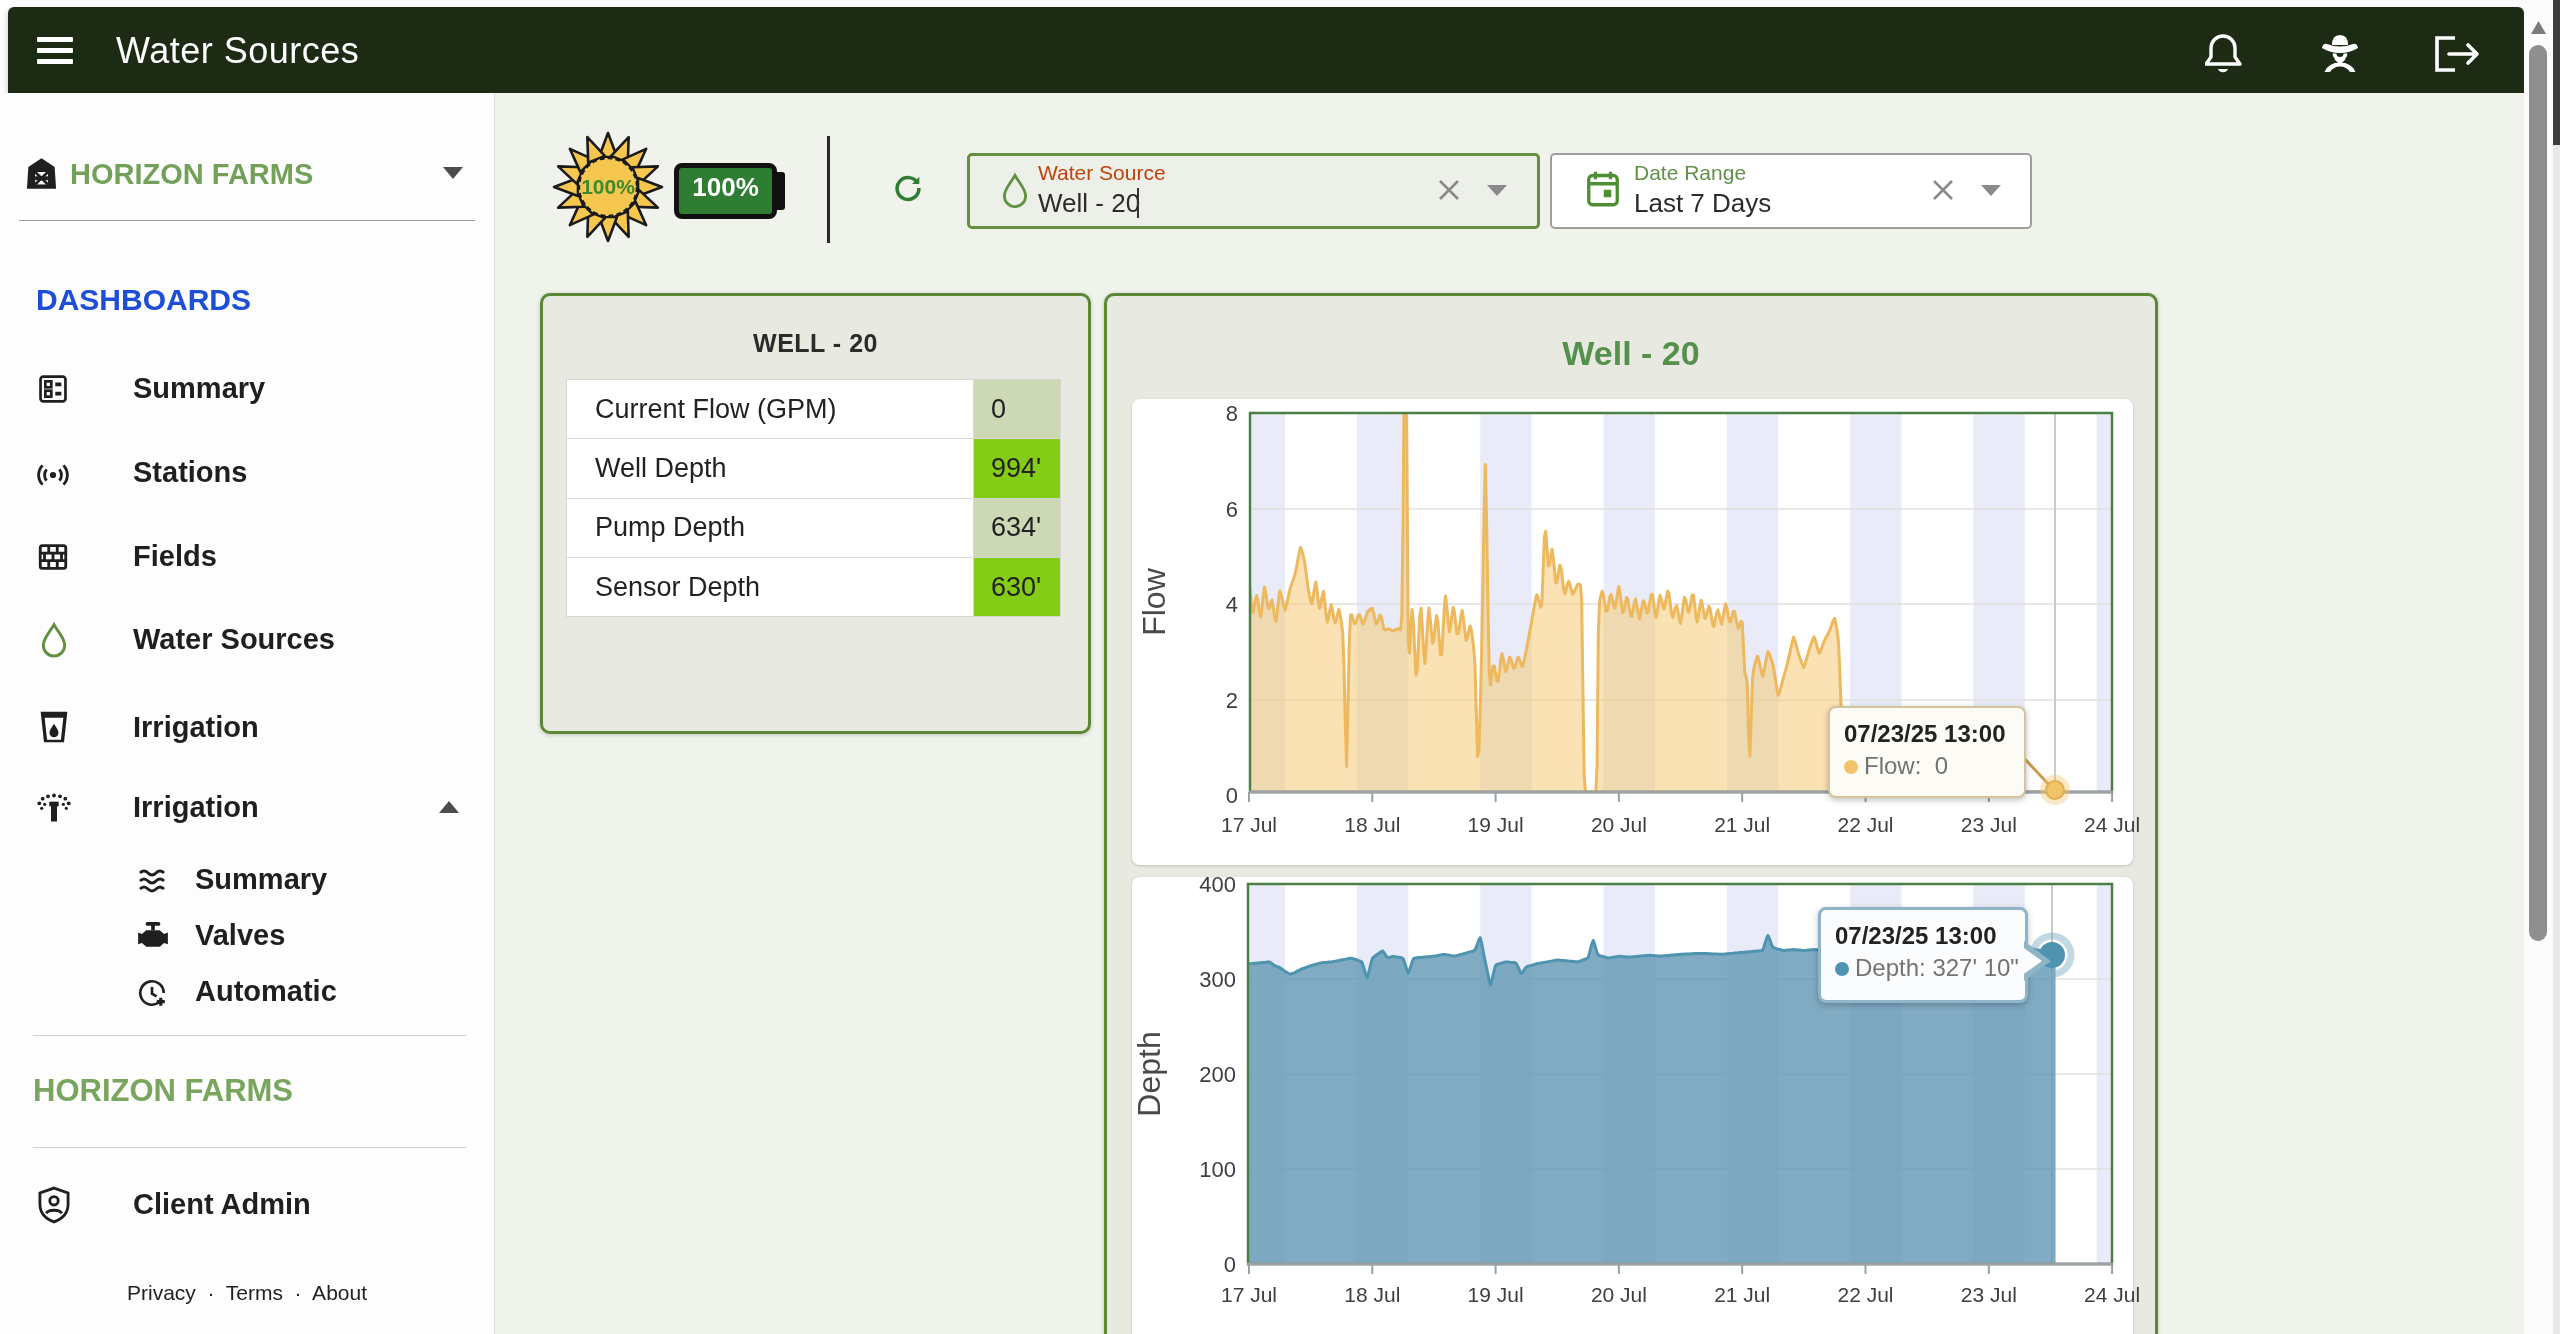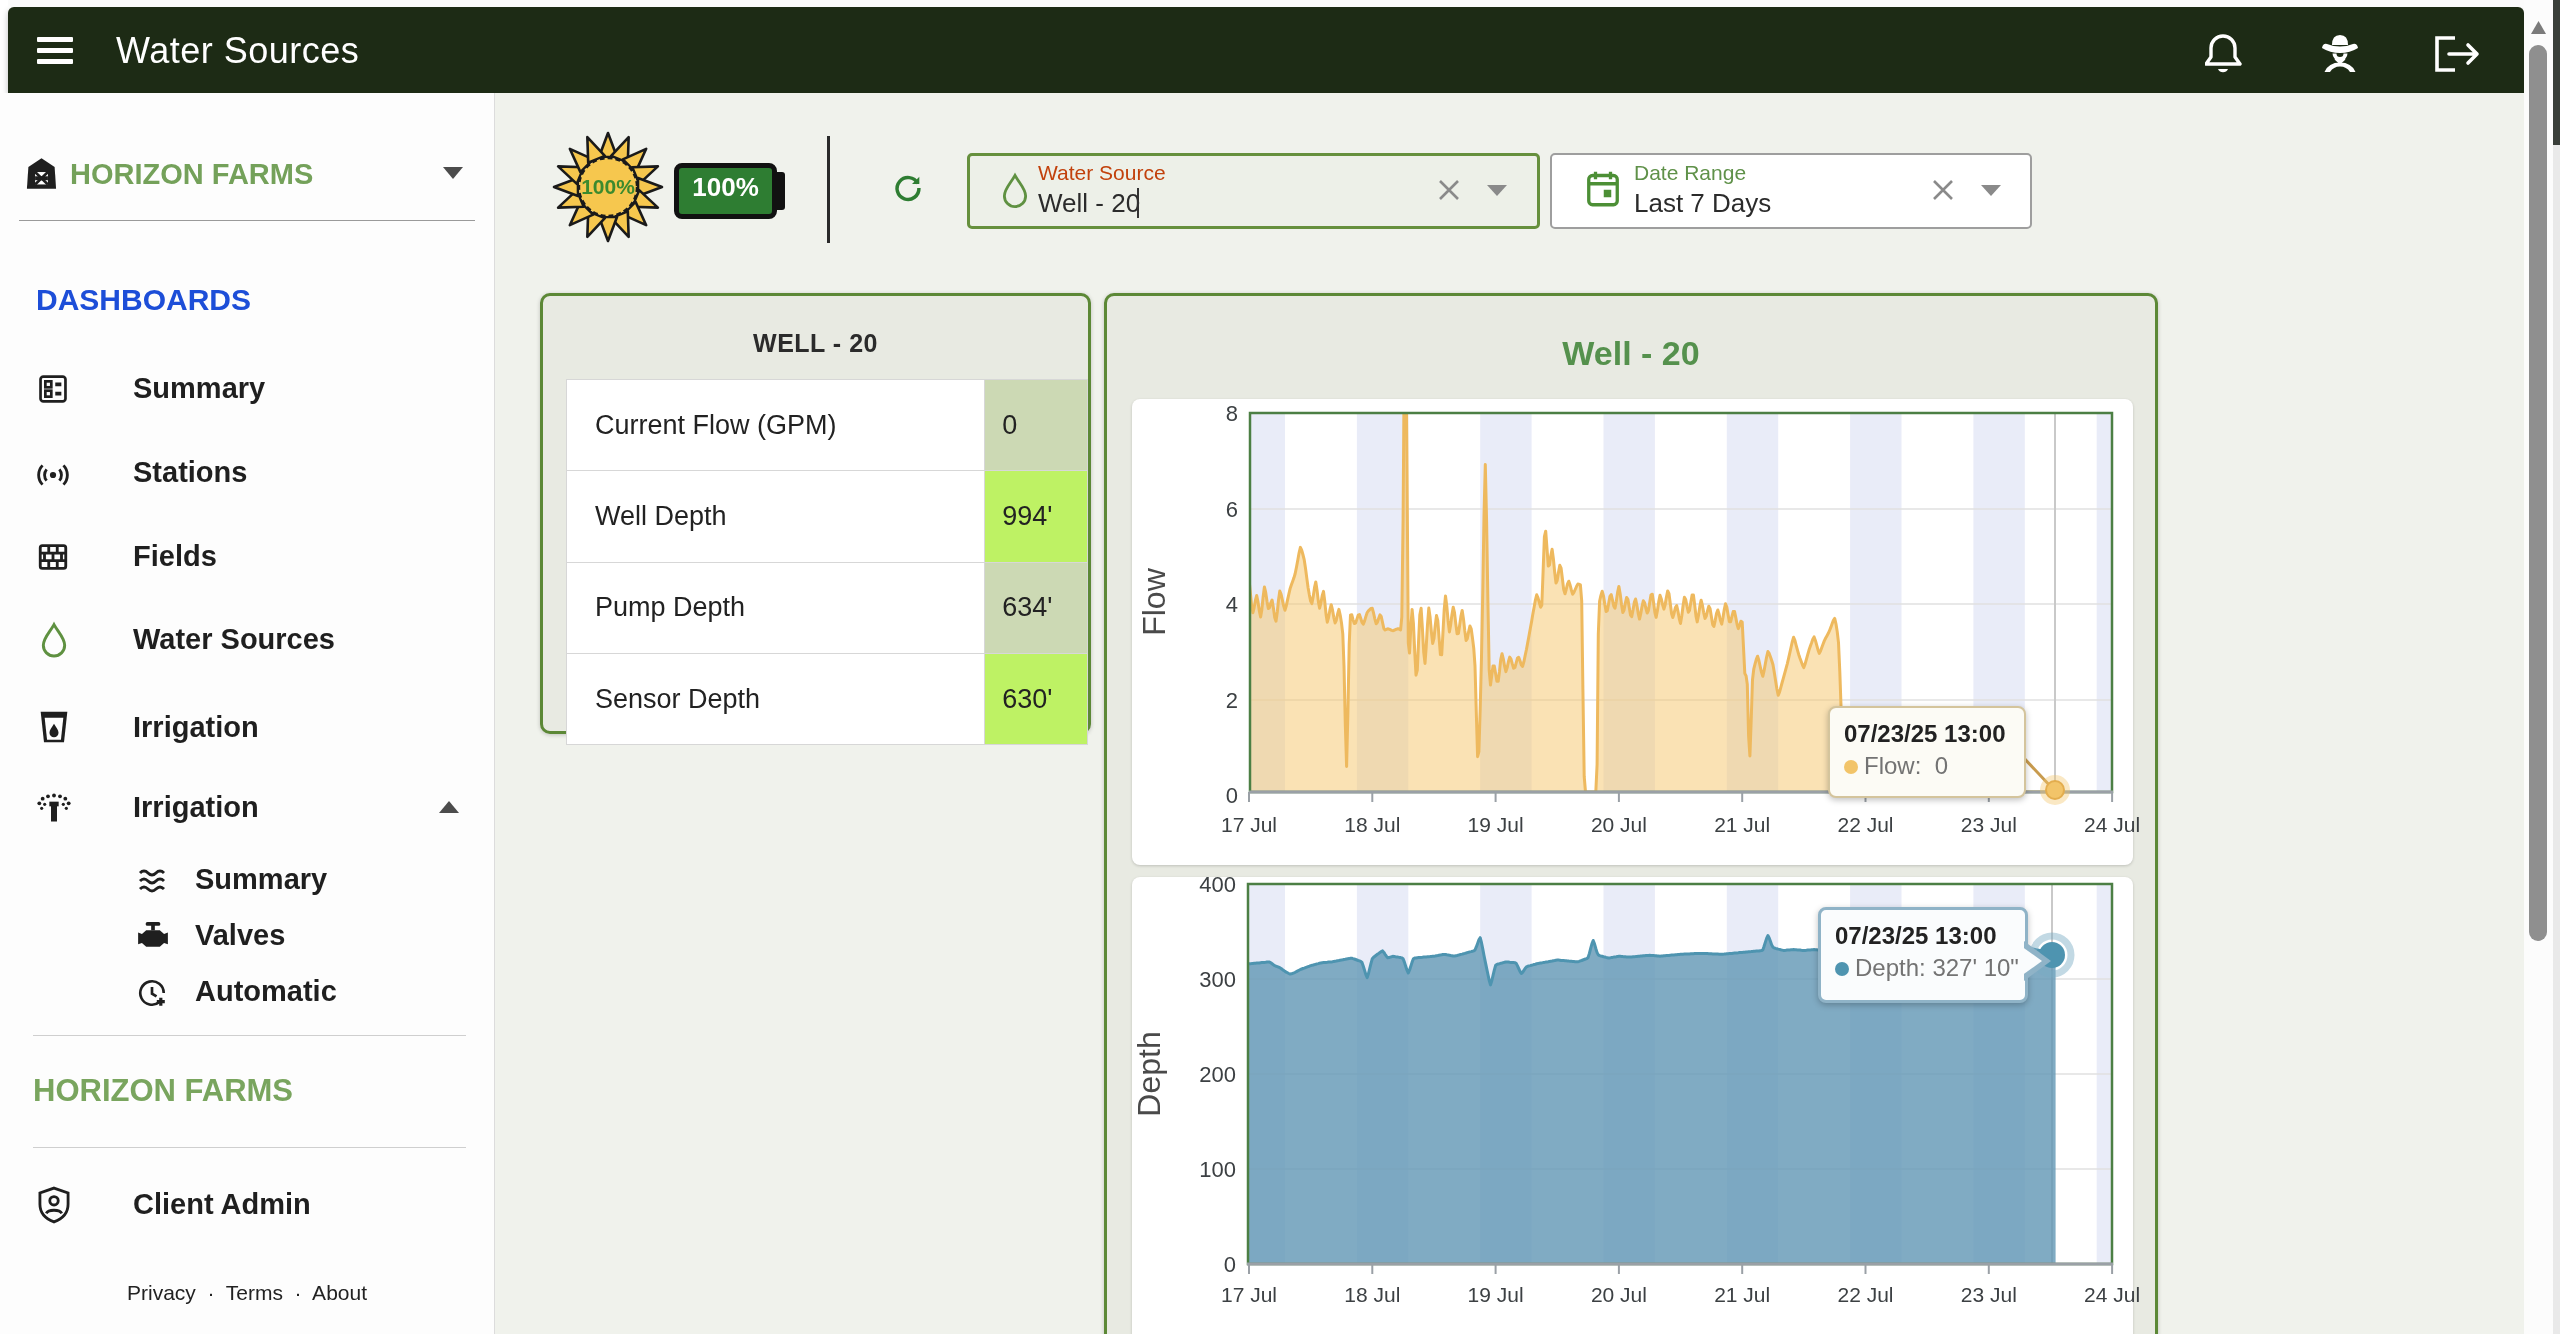--- a/index.html
+++ b/index.html
@@ -34,25 +34,25 @@
   #dr-box{left:1550px;top:153px;width:478px;height:72px;background:#fff;border:2px solid #9e9e9e;}
   .sel-label{font-size:21px;}
   .sel-value{font-size:26px;color:#2b2b2b;}
   
   #card1{left:540px;top:293px;width:545px;height:435px;background:#e8eae2;
          border:3px solid #5c8836;border-radius:10px;box-shadow:0 1px 4px rgba(0,0,0,.2);}
   #card1 h3{margin:0;text-align:center;font-size:25px;font-weight:bold;color:#2b2b2b;
             padding-top:33px;letter-spacing:.5px;}
   table.well{border-collapse:collapse;position:absolute;left:23px;top:83px;
              font-size:27px;color:#222;}
-  table.well td{border:1px solid #d7d7d7;height:58.3px;padding:16px;}
+  table.well td{border:1px solid #d7d7d7;height:58.3px;padding:0;}
   table.well td.lab{width:378px;padding-left:28px;background:#fff;}
   table.well td.val{width:69px;padding-left:17px;background:#ccd9b4;}
   tr.alt td.lab{background:#ffffff;}
-  tr.alt td.val{background:#bef264;}
+  tr.alt td.val{background:#84cc16;}
   
   #card2{left:1104px;top:293px;width:1048px;height:1100px;background:#e8eae2;
          border:3px solid #5c8836;border-radius:10px;box-shadow:0 1px 4px rgba(0,0,0,.2);}
   #card2 h3{margin:0;text-align:center;font-size:34px;font-weight:bold;color:#55914d;padding-top:38px;}
   .panel{position:absolute;background:#fff;border-radius:8px;box-shadow:0 1px 3px rgba(0,0,0,.18);}
   #panel1{left:25px;top:103px;width:1001px;height:466px;}
   #panel2{left:25px;top:581px;width:1001px;height:560px;}
   
   .tip{position:absolute;background:#fdfdfa;border-radius:8px;box-shadow:0 2px 6px rgba(0,0,0,.25);}
   #tip1{left:1828px;top:706px;width:194px;height:88px;border:2px solid #d4c49c;background:#fcfbf5;}

